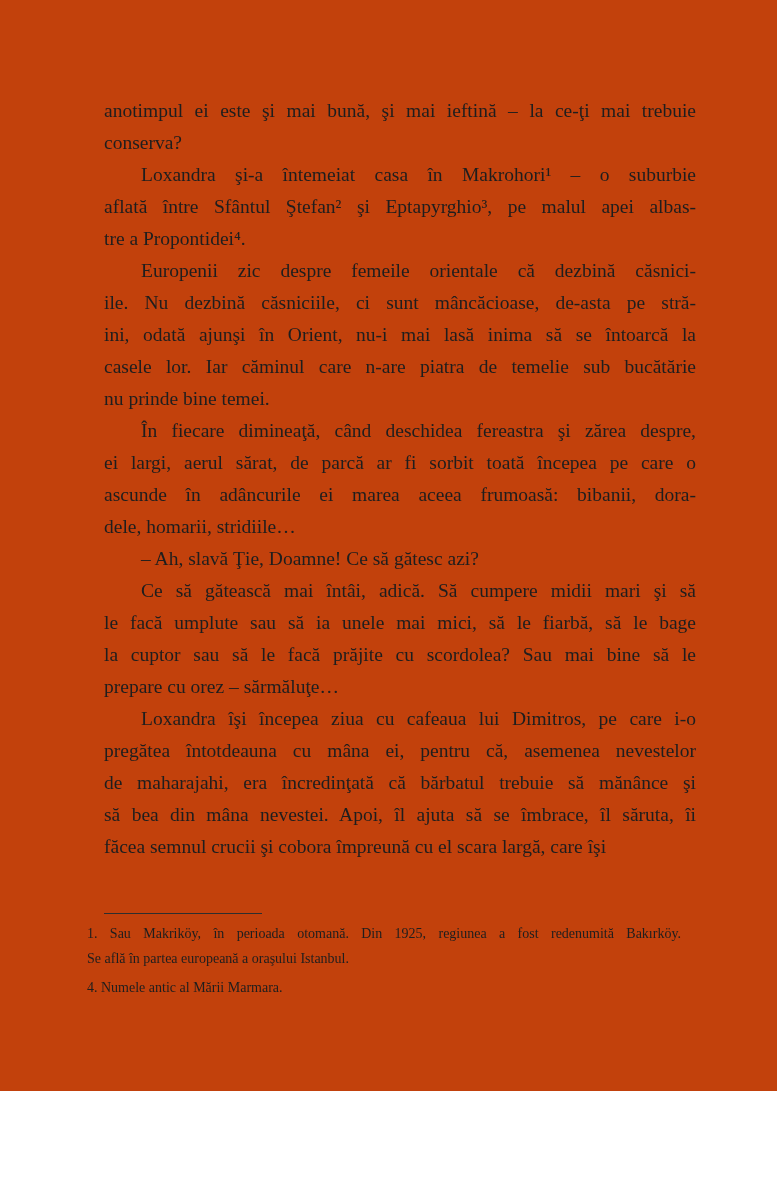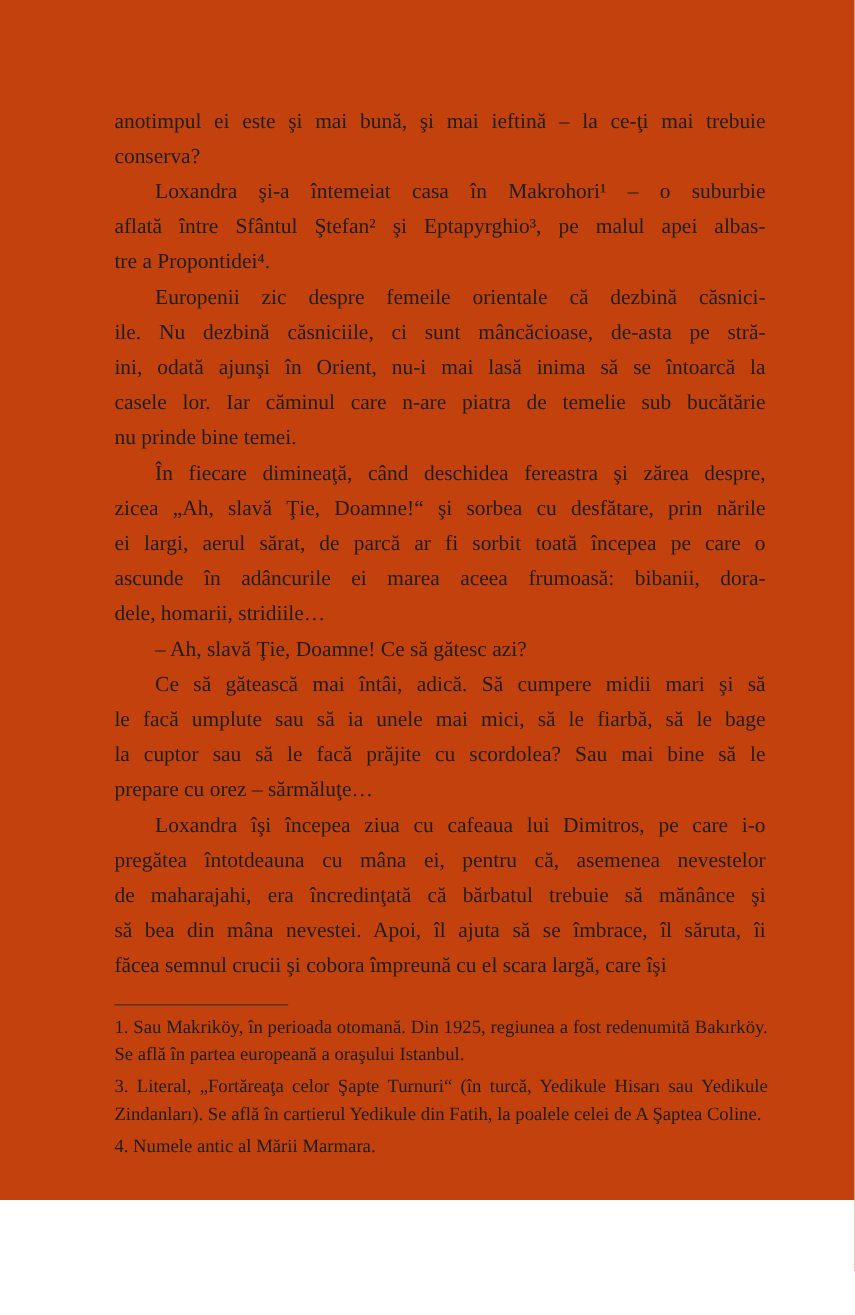--- a/index.html
+++ b/index.html
@@ -43,23 +43,23 @@
     top: 913px;
     left: 104px;
     width: 158px;
     height: 0;
     border-top: 1.5px solid #2e2e2e;
   }
   
   .footnotes {
     position: absolute;
     top: 921px;
-    left: 104px;
+    left: 87px;
     width: 594px;
-    font-size: 17px;
+    font-size: 14px;
   }
   .footnote {
     margin-bottom: 4px;
   }
   .footnotes .line {
     line-height: 25px;
     text-align: justify;
     text-align-last: justify;
   }
   .footnotes .line.last {
@@ -95,21 +95,20 @@
       </div>
       <div class="para">
         <div class="line indent">Europenii zic despre femeile orientale că dezbină căsnici-</div>
         <div class="line">ile. Nu dezbină căsniciile, ci sunt mâncăcioase, de-asta pe stră-</div>
         <div class="line">ini, odată ajunşi în Orient, nu-i mai lasă inima să se întoarcă la</div>
         <div class="line">casele lor. Iar căminul care n-are piatra de temelie sub bucătărie</div>
         <div class="line last">nu prinde bine temei.</div>
       </div>
       <div class="para">
         <div class="line indent">În fiecare dimineaţă, când deschidea fereastra şi zărea despre,</div>
-        <div class="line">zicea „Ah, slavă Ţie, Doamne!“ şi sorbea cu desfătare, prin nările</div>
         <div class="line">ei largi, aerul sărat, de parcă ar fi sorbit toată începea pe care o</div>
         <div class="line">ascunde în adâncurile ei marea aceea frumoasă: bibanii, dora-</div>
         <div class="line last">dele, homarii, stridiile…</div>
       </div>
       <div class="para">
         <div class="line last indent">– Ah, slavă Ţie, Doamne! Ce să gătesc azi?</div>
       </div>
       <div class="para">
         <div class="line indent">Ce să gătească mai întâi, adică. Să cumpere midii mari şi să</div>
         <div class="line">le facă umplute sau să ia unele mai mici, să le fiarbă, să le bage</div>
@@ -127,23 +126,19 @@
 
   <div class="fn-sep"></div>
 
   <section class="footnotes">
 
   <div class="footnote">
         <div class="line">1. Sau Makriköy, în perioada otomană. Din 1925, regiunea a fost redenumită Bakırköy.</div>
         <div class="line last">Se află în partea europeană a oraşului Istanbul.</div>
       </div>
       <div class="footnote">
-        <div class="line">3. Literal, „Fortăreaţa celor Şapte Turnuri“ (în turcă, Yedikule Hisarı sau Yedikule</div>
-        <div class="line last">Zindanları). Se află în cartierul Yedikule din Fatih, la poalele celei de A Şaptea Coline.</div>
-      </div>
-      <div class="footnote">
         <div class="line last">4. Numele antic al Mării Marmara.</div>
       </div>
     </section>
 
   <footer class="page-number">27</footer>
 
 </div>
 
 </body></html>

